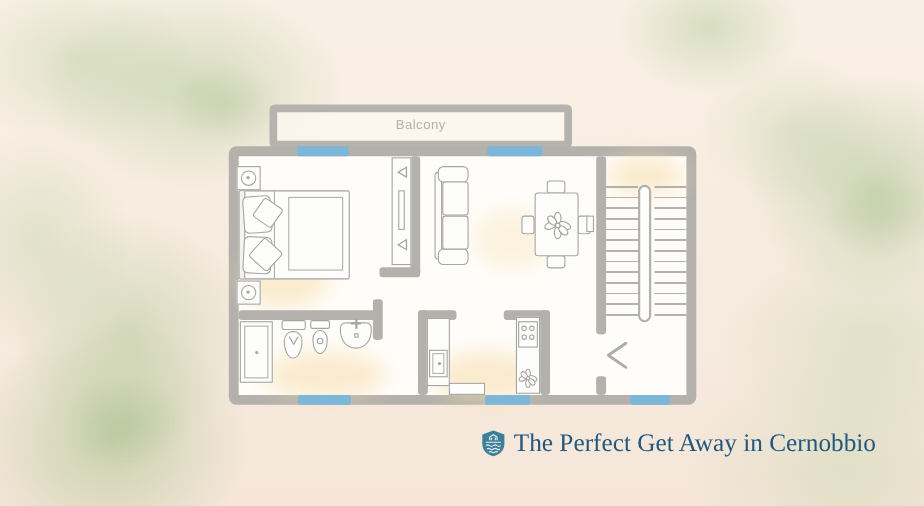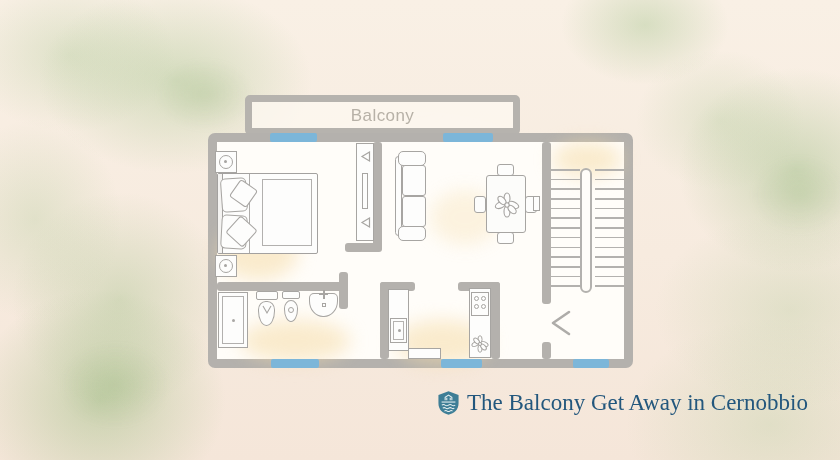--- a/index.html
+++ b/index.html
@@ -26,21 +26,21 @@
   
   .abs{position:absolute;}
   .wall{position:absolute;background:#b4b1ad;border-radius:3px;}
   .win{position:absolute;height:9px;background:#7cb6d9;border-radius:2px;}
   .furn{position:absolute;background:#fdfdfc;border:1.4px solid #a7a5a2;box-sizing:border-box;}
   .glow{position:absolute;border-radius:50%;filter:blur(9px);background:rgba(246,221,170,.55);}
   .lamp{position:absolute;left:3px;top:3px;width:12px;height:12px;border:1.4px solid #a7a5a2;
     border-radius:50%;}
   .lamp::after{content:"";position:absolute;left:4px;top:4px;width:3px;height:3px;
     border-radius:50%;background:#a7a5a2;}
-  .plan-text{position:absolute;color:#b7b1a7;font-size:17px;letter-spacing:.4px;}
+  .plan-text{position:absolute;color:#b7b1a7;font-size:12px;letter-spacing:.4px;}
   .caption{position:absolute;left:437px;top:390px;display:flex;align-items:center;gap:7px;
     color:#23577d;font-family:"Liberation Serif",serif;font-size:23px;}
   svg{display:block;}
 </style>
 </head>
 <body>
 
 <div class="stage">
   <div class="wash"></div>
   <div class="wash2"></div>
@@ -197,15 +197,15 @@
       <g stroke="#e8f1f2" stroke-width="1.1" fill="none">
         <path d="M8.5 10 V7 L12 4.8 L15.5 7 V10"></path>
         <line x1="10.2" y1="7.5" x2="10.2" y2="10"></line>
         <line x1="13.8" y1="7.5" x2="13.8" y2="10"></line>
         <line x1="4.8" y1="12" x2="19.2" y2="12"></line>
         <path d="M5 15.2 q1.8 -1.3 3.5 0 q1.8 1.3 3.5 0 q1.8 -1.3 3.5 0 q1.8 1.3 3.5 0"></path>
         <path d="M6 18.4 q1.6 -1.2 3.1 0 q1.6 1.2 3.1 0 q1.6 -1.2 3.1 0 q1.6 1.2 2.7 0"></path>
         <path d="M7.8 21.4 q1.4 -1.1 2.8 0 q1.4 1.1 2.8 0 q1.4 -1.1 2.8 0"></path>
       </g>
     </svg>
-    <span>The Balcony Get Away in Cernobbio</span>
+    <span>The Perfect Get Away in Cernobbio</span>
   </div>
 </div>
 
 </body></html>

